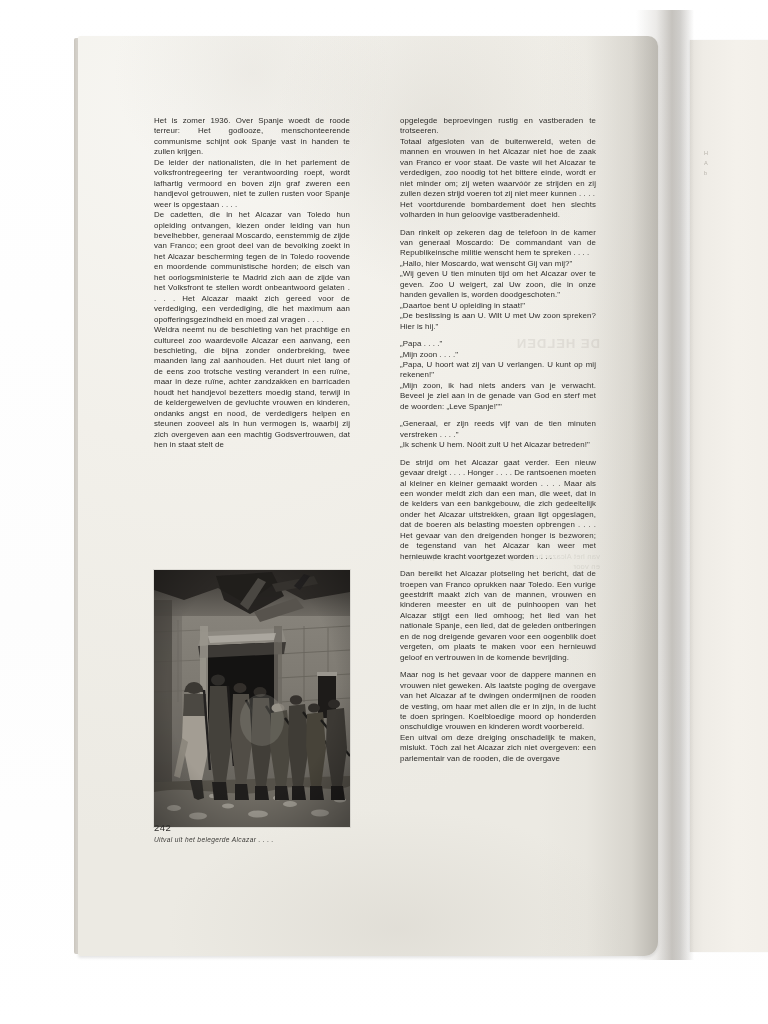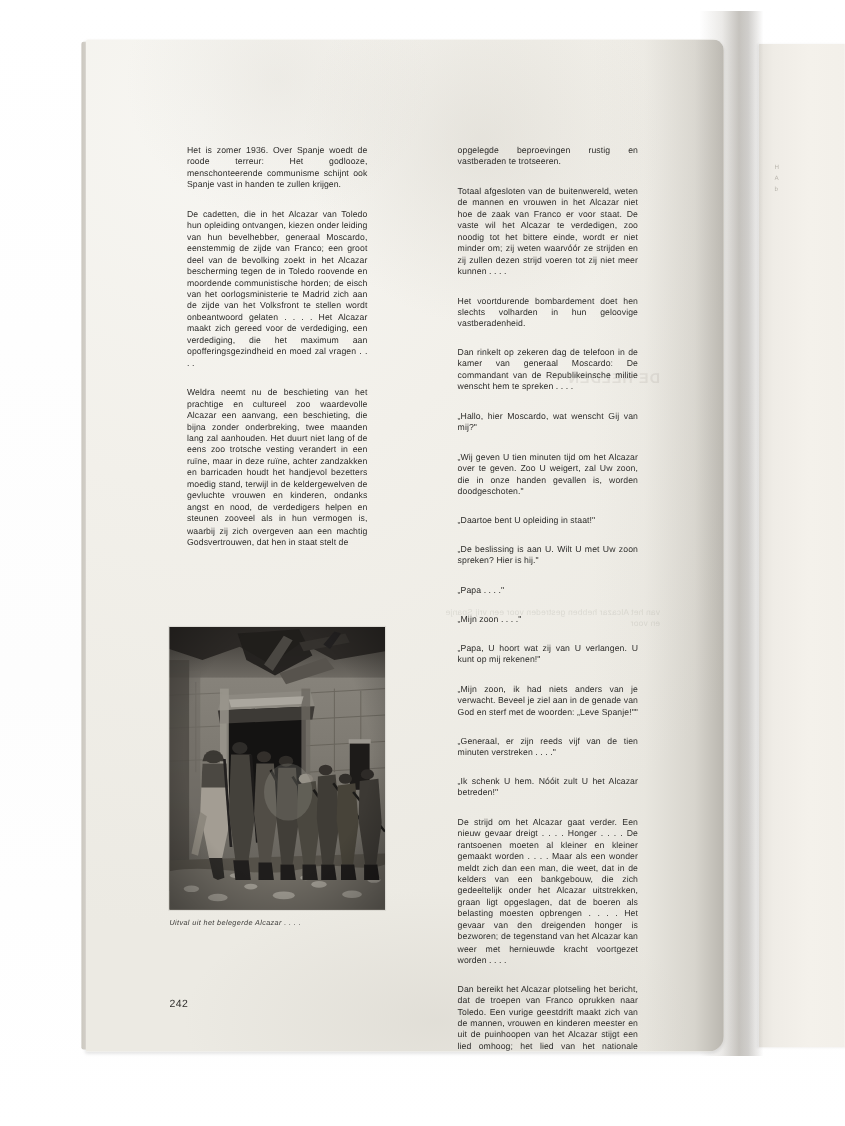--- a/index.html
+++ b/index.html
@@ -127,21 +127,21 @@
     position: absolute;
     top: 80px;
     font-family: "Liberation Sans", sans-serif;
     color: #2d2c2a;
     font-size: 7.9px;
     line-height: 10.45px;
     text-align: justify;
     letter-spacing: 0.07px;
     -webkit-font-smoothing: antialiased;
   }
-  .col p { margin: 16px; }
+  .col p { margin: 0; }
   .col p + p { margin-top: 0px; }
   .col .gap { margin-top: 7px; }
 
   .col-left  { left: 76px;  width: 196px; }
   .col-right { left: 322px; width: 196px; }
 
   
   .photo-wrap {
     position: absolute;
     left: 76px;
@@ -166,21 +166,21 @@
     font-family: "Liberation Sans", sans-serif;
     font-style: italic;
     font-size: 6.6px;
     letter-spacing: .35px;
     color: #3a3936;
   }
 
   .folio {
     position: absolute;
     left: 76px;
-    top: 871px;
+    top: 786px;
     font-family: "Liberation Sans", sans-serif;
     font-size: 9.5px;
     color: #2f2e2c;
     letter-spacing: .5px;
   }
 
   
   .ghost {
     position: absolute;
     left: 322px;
@@ -230,20 +230,21 @@
 
     <div class="columns">
 
       <div class="ghost2">DE HELDEN</div>
       <div class="ghost">
         van het Alcazar hebben gestreden voor een vrij Spanje en voor
       </div>
 
       <div class="col col-left">
         <p>Het is zomer 1936. Over Spanje woedt de roode terreur: Het godlooze, menschonteerende communisme schijnt ook Spanje vast in handen te zullen krijgen.</p>
+        <p>De leider der nationalisten, die in het parlement de volksfrontregeering ter verantwoording roept, wordt lafhartig vermoord en boven zijn graf zweren een handjevol getrouwen, niet te zullen rusten voor Spanje weer is opgestaan . . . .</p>
         <p>De cadetten, die in het Alcazar van Toledo hun opleiding ontvangen, kiezen onder leiding van hun bevelhebber, generaal Moscardo, eenstemmig de zijde van Franco; een groot deel van de bevolking zoekt in het Alcazar bescherming tegen de in Toledo roovende en moordende communistische horden; de eisch van het oorlogsministerie te Madrid zich aan de zijde van het Volksfront te stellen wordt onbeantwoord gelaten . . . . Het Alcazar maakt zich gereed voor de verdediging, een verdediging, die het maximum aan opofferingsgezindheid en moed zal vragen . . . .</p>
         <p>Weldra neemt nu de beschieting van het prachtige en cultureel zoo waardevolle Alcazar een aanvang, een beschieting, die bijna zonder onderbreking, twee maanden lang zal aanhouden. Het duurt niet lang of de eens zoo trotsche vesting verandert in een ruïne, maar in deze ruïne, achter zandzakken en barricaden houdt het handjevol bezetters moedig stand, terwijl in de keldergewelven de gevluchte vrouwen en kinderen, ondanks angst en nood, de verdedigers helpen en steunen zooveel als in hun vermogen is, waarbij zij zich overgeven aan een machtig Godsvertrouwen, dat hen in staat stelt de</p>
       </div>
 
       <div class="col col-right">
         <p>opgelegde beproevingen rustig en vastberaden te trotseeren.</p>
         <p>Totaal afgesloten van de buitenwereld, weten de mannen en vrouwen in het Alcazar niet hoe de zaak van Franco er voor staat. De vaste wil het Alcazar te verdedigen, zoo noodig tot het bittere einde, wordt er niet minder om; zij weten waarvóór ze strijden en zij zullen dezen strijd voeren tot zij niet meer kunnen . . . .</p>
         <p>Het voortdurende bombardement doet hen slechts volharden in hun geloovige vastberadenheid.</p>
         <p class="gap">Dan rinkelt op zekeren dag de telefoon in de kamer van generaal Moscardo: De commandant van de Republikeinsche militie wenscht hem te spreken . . . .</p>
         <p>„Hallo, hier Moscardo, wat wenscht Gij van mij?"</p>

